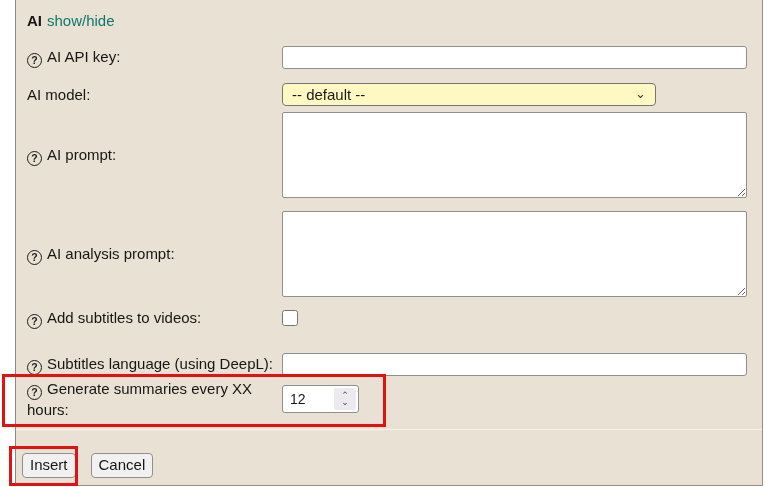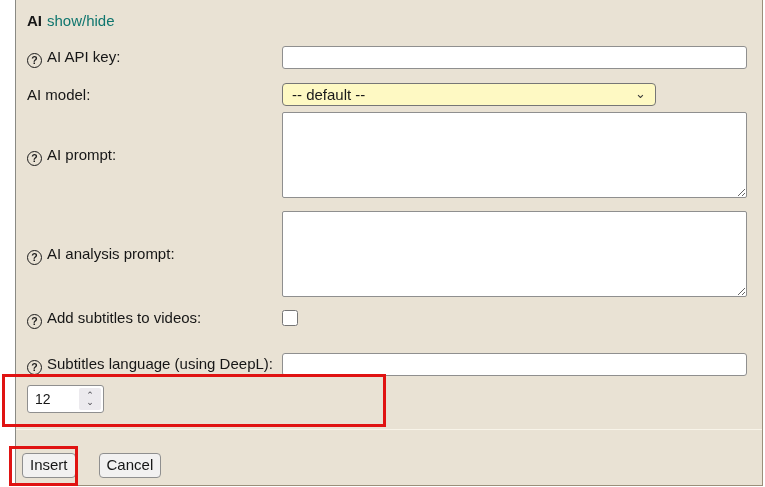--- a/index.html
+++ b/index.html
@@ -80,21 +80,21 @@
   .spinner {
     width:22px; margin:2px;
     background:#eceaee; border-radius:2px;
     display:flex; flex-direction:column;
     align-items:center; justify-content:center;
     color:#46454c; cursor:default;
   }
   .spinner span { font-size:9px; line-height:7px; }
   .button-row {
     position:absolute; left:22px; top:453px;
-    display:flex; gap:23px;
+    display:flex; gap:15px;
   }
   .btn {
     font-family:inherit; font-size:15px; color:#161616;
     background:#f2f1f1;
     border:1px solid #8f8f8f; border-radius:4px;
     padding:2px 7px 4px 7px;
     cursor:pointer;
   }
   .annotation {
     position:absolute;
@@ -160,20 +160,21 @@
   </div>
 
   <div class="row row-lang">
     <div class="row-label"><span class="help-icon">?</span><span>Subtitles language (using DeepL):</span></div>
     <div class="controls">
       <input class="text-input" type="text" value="" style="">
     </div>
   </div>
 
   <div class="row row-sum">
+    <div class="row-label"><span class="help-icon">?</span><span>Generate summaries every XX hours:</span></div>
     <div class="controls">
       <div class="number-widget">
         <input class="number-value" style="border: none; outline: none; background: transparent; width: 40px;" value="12">
         <div class="spinner">
           <span>⌃</span>
           <span>⌄</span>
         </div>
       </div>
     </div>
   </div>

